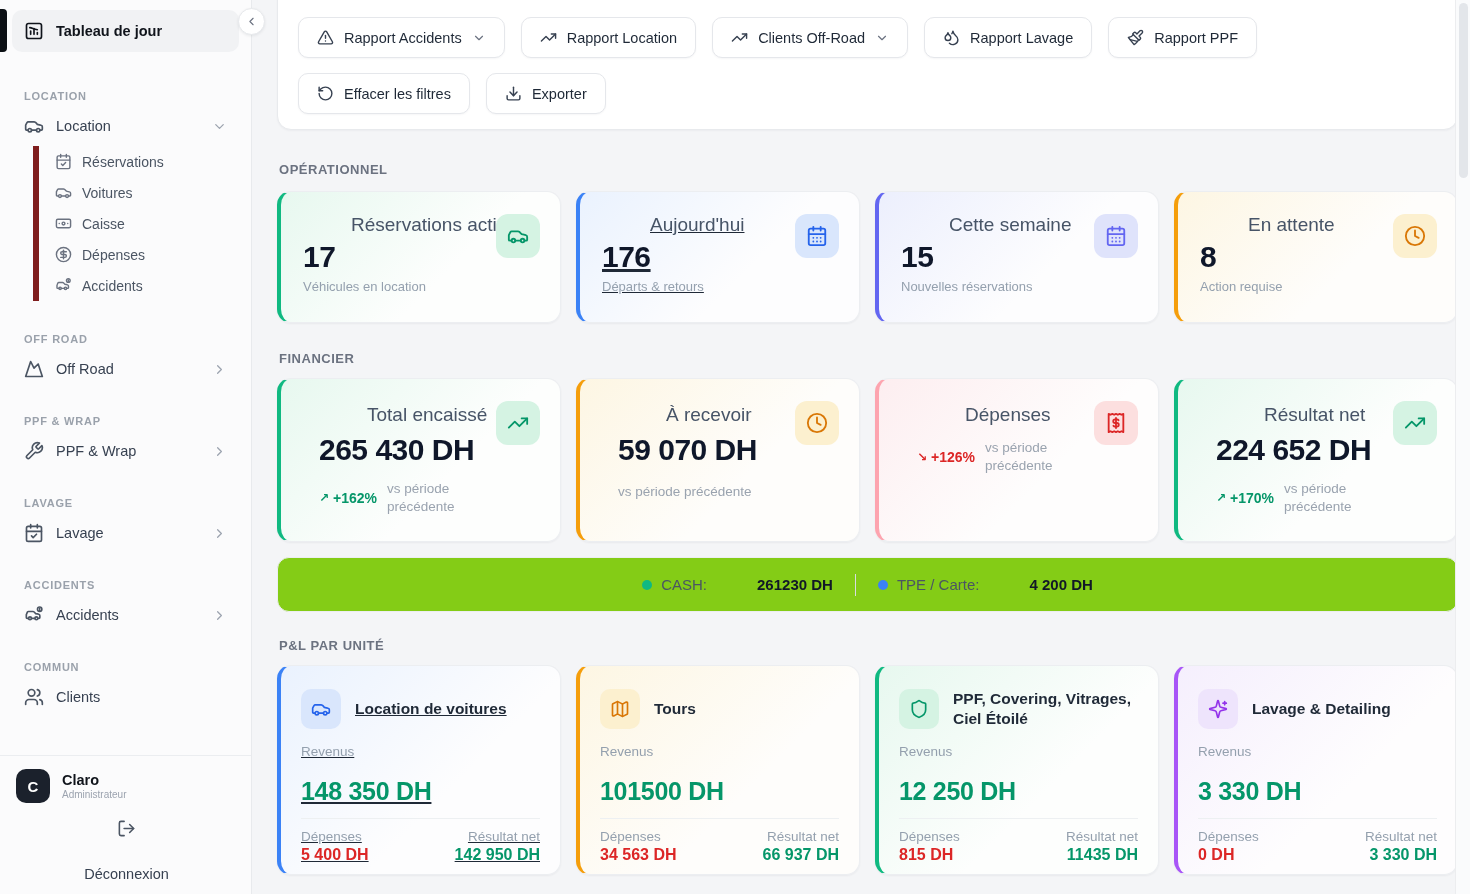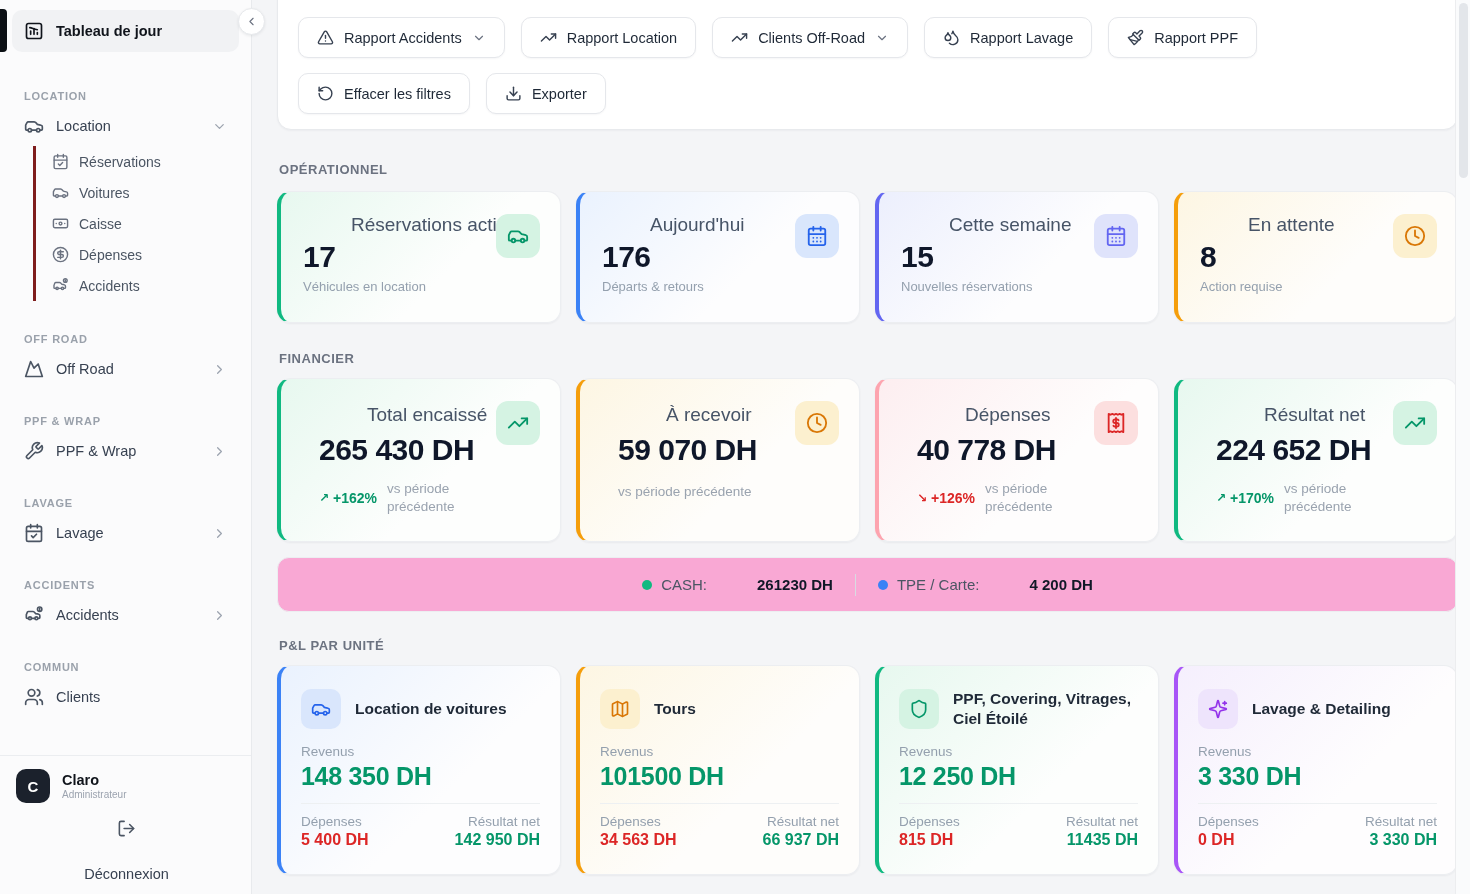--- a/index.html
+++ b/index.html
@@ -17,21 +17,21 @@
   .collapse-btn .ic { width:13px; height:13px; }
   .dash-item { display:flex; align-items:center; gap:12px; margin:0 12px 8px; padding:0 12px; height:42px;
                background:#f1f2f4; border-radius:10px; font-size:14.5px; font-weight:700; color:#10141b; cursor:pointer; }
   .dash-item .ic { width:20px; height:20px; color:#10141b; }
   .side-group-header { margin:30px 24px 8px; font-size:11px; font-weight:700; letter-spacing:.07em; color:#9aa1ab; }
   .side-item { display:flex; align-items:center; gap:12px; height:32px; margin:0 12px; padding:0 12px;
                border-radius:8px; font-size:14.5px; color:#374151; cursor:pointer; }
   .side-item .ic { width:20px; height:20px; color:#4b5563; }
   .side-item .lbl { flex:1; }
   .side-item .chev { width:15px; height:15px; color:#9ca3af; }
-  .subnav { margin:4px 0 2px 33px; border-left:3px solid #7f1d1d; }
+  .subnav { margin:4px 0 2px 33px; border-left:6px solid #7f1d1d; }
   .subnav .side-sub { display:flex; align-items:center; gap:10px; padding:7px 0 7px 16px; font-size:14px; color:#4b5563; cursor:pointer; }
   .subnav .side-sub .ic { width:17px; height:17px; color:#6b7280; }
   .side-footer { margin-top:auto; border-top:1px solid #ebedf0; padding:13px 16px 12px; }
   .profile { display:flex; align-items:center; gap:12px; cursor:pointer; }
   .avatar { width:34px; height:34px; border-radius:10px; background:#1b212c; color:#fff; font-size:15px; font-weight:700;
             display:flex; align-items:center; justify-content:center; }
   .p-name { font-size:14.5px; font-weight:700; color:#10141b; }
   .p-role { font-size:10px; color:#9ca3af; margin-top:1px; }
   .logout { display:flex; align-items:center; gap:28px; margin-top:16px; padding-left:2px; font-size:14.5px; color:#374151; cursor:pointer;flex-direction:column; }
   .logout .ic { width:19px; height:19px; color:#4b5563; }
@@ -48,21 +48,21 @@
   .tbtn .ic { width:17px; height:17px; color:#374151; }
   .tbtn .chev { width:14px; height:14px; color:#6b7280; }
 
   .section-label { margin:32px 0 14px 2px; font-size:13px; font-weight:600; letter-spacing:.04em; color:#6b7280; }
   .section-label.fin { margin-top:28px; margin-bottom:12px; }
   .section-label.pnl { margin-top:26px; margin-bottom:12px; }
   .grid4 { display:grid; grid-template-columns:repeat(4,1fr); gap:15px; }
 
   .card { position:relative; border:1px solid #eceef1; border-left-width:4px; border-left-style:solid;
           border-radius:14px; box-shadow:0 1px 2px rgba(16,24,40,.05); background:#fff; }
-  .bl-green { border-left-color:#10b981; } .bl-blue { border-left-color:#3b82f6; }
+  .bl-green { border-left-color:#10b981; } .bl-blue { border-left-color:#3b82f6;text-decoration:underline; }
   .bl-indigo { border-left-color:#6366f1; } .bl-amber { border-left-color:#f59e0b; }
   .bl-rose { border-left-color:#fda4af; } .bl-purple { border-left-color:#a855f7; }
   .t-green { background:linear-gradient(135deg,#e7f8ef 0%,#fdfefd 60%); }
   .t-blue { background:linear-gradient(135deg,#eaf2fe 0%,#fdfdfe 60%); }
   .t-indigo { background:linear-gradient(135deg,#eceffd 0%,#fdfdfe 60%); }
   .t-amber { background:linear-gradient(135deg,#fdf6e3 0%,#fefdfb 60%); }
   .t-rose { background:linear-gradient(135deg,#fdeef0 0%,#fefdfd 60%); }
   .t-purple { background:linear-gradient(135deg,#f5effd 0%,#fefdfe 60%); }
 
   .chip { position:absolute; top:22px; right:20px; width:44px; height:44px; border-radius:12px;
@@ -80,34 +80,34 @@
   .fin-card { height:164px; padding:25px 38px 0; }
   .fin-value { margin-top:7px; font-size:30px; font-weight:800; letter-spacing:-.5px; color:#0f172a; }
   .trend-row { display:flex; align-items:center; gap:10px; margin-top:13px; }
   .badge { display:inline-flex; align-items:center; gap:4px; font-size:14px; font-weight:700; }
   .badge.up { color:#059669; } .badge.down { color:#dc2626; }
   .badge .arr { font-size:12px; }
   .compare { font-size:13.5px; line-height:1.35; color:#9aa3af; }
   .compare.narrow { max-width:96px; }
   .compare.solo { margin-top:16px; }
 
-  .cash-bar { margin-top:15px; height:55px; background:#f9a8d4; border:1px solid #eceef1; border-radius:12px;
+  .cash-bar { margin-top:15px; height:55px; background:#84cc16; border:1px solid #eceef1; border-radius:12px;
               display:flex; align-items:center; justify-content:center; font-size:15px; }
   .dot { width:10px; height:10px; border-radius:50%; display:inline-block; margin-right:9px; }
   .pm-label { color:#4b5563; margin-right:6px; }
   .pm-value { color:#111827; font-weight:700;margin-left:44px; }
   .vdiv { width:1px; height:22px; background:#d8dce1; margin:0 22px; }
 
   .pnl-card { height:210px; padding:20px; }
   .pnl-head { display:flex; align-items:center; gap:14px; min-height:46px; }
   .pnl-chip { width:40px; height:40px; min-width:40px; border-radius:10px; display:flex; align-items:center; justify-content:center; }
   .pnl-chip .ic { width:20px; height:20px; }
   .pnl-title { font-size:15.5px; font-weight:600; color:#1f2937; line-height:1.28; }
   .pnl-rev-lbl { margin-top:12px; font-size:13.5px; color:#94a0ae; }
-  .pnl-rev { margin-top:3px; font-size:25px; font-weight:800; letter-spacing:-.3px; color:#059669; }
+  .pnl-rev { margin-top:18px; font-size:25px; font-weight:800; letter-spacing:-.3px; color:#059669; }
   .pnl-div { height:1px; background:#edf0f2; margin:12px 0 10px; }
   .pnl-bottom { display:flex; justify-content:space-between; }
   .pnl-lbl { font-size:13.5px; color:#94a0ae; }
   .pnl-exp { margin-top:2px; font-size:16px; font-weight:700; color:#dc2626; }
   .pnl-net { margin-top:2px; font-size:16px; font-weight:700; color:#059669; }
   .pnl-col.right { text-align:right; }
 
   
   .scroll-strip { position:absolute; right:0; top:0; width:15px; height:100%; background:#fafbfc; border-left:1px solid #ecedef; z-index:4; }
   .scroll-thumb { position:absolute; top:3px; left:3px; width:9px; height:175px; border-radius:5px; background:#e3e6ea; }
@@ -501,21 +501,20 @@
         <div class="card-title">Dépenses</div>
         <div class="chip chip-red">
             <span class="ic">
               <svg viewBox="0 0 24 24" fill="none" stroke="currentColor" stroke-width="2" stroke-linecap="round" stroke-linejoin="round">
                 <path d="M4 2v20l2-1 2 1 2-1 2 1 2-1 2 1 2-1 2 1V2l-2 1-2-1-2 1-2-1-2 1-2-1-2 1Z"></path>
                 <path d="M14.8 9A2 2 0 0 0 13 8h-2a2 2 0 0 0 0 4h2a2 2 0 0 1 0 4h-2a2 2 0 0 1-1.8-1"></path>
                 <path d="M12 6.5v11"></path>
               </svg>
             </span>
           </div>
-        <div class="fin-value">40 778 DH</div>
         <div class="trend-row">
           <span class="badge down">
               <span class="arr">↘</span>
               <span>+126%</span>
             </span>
           <span class="compare narrow">vs période précédente</span>
         </div>
       </div>
       <div class="card fin-card bl-green t-green">
         <div class="card-title">Résultat net</div>

